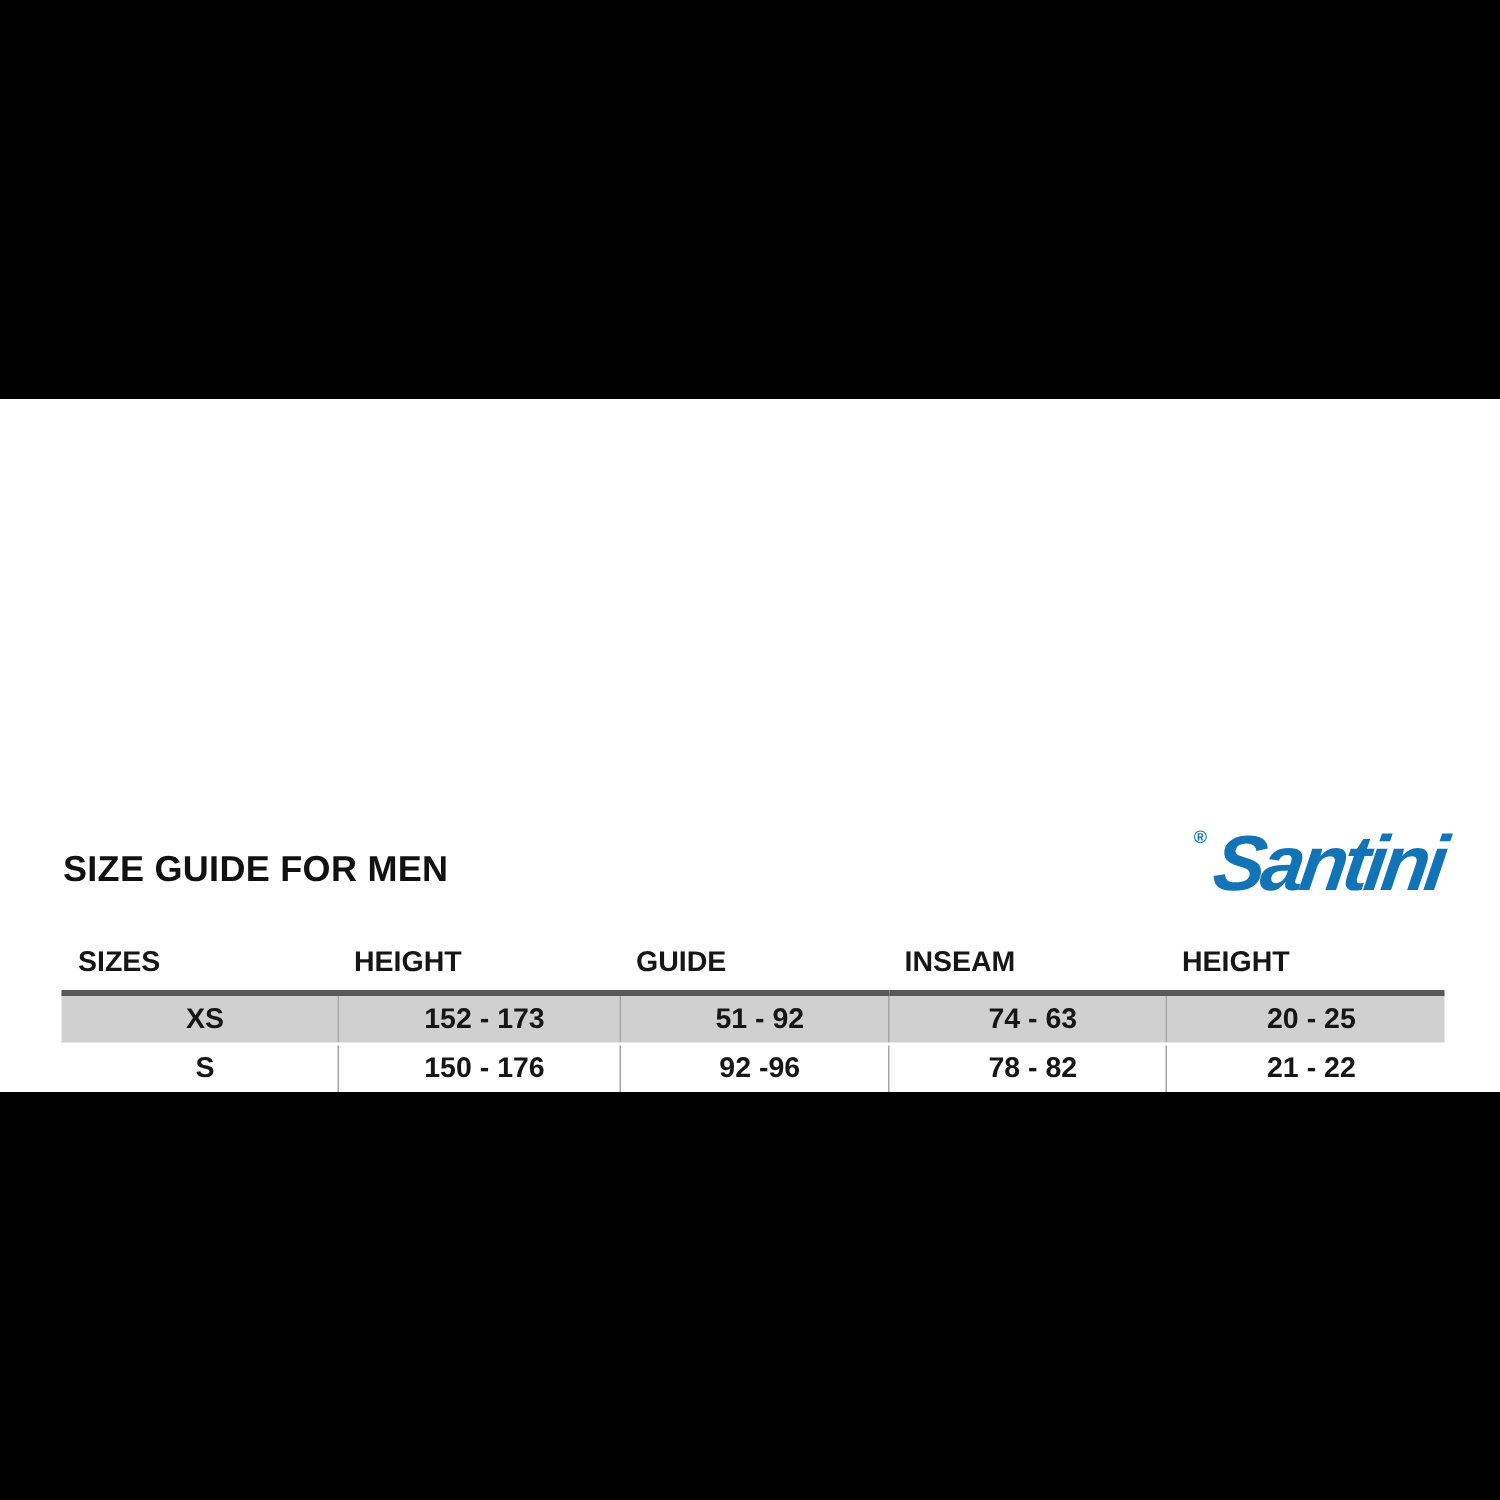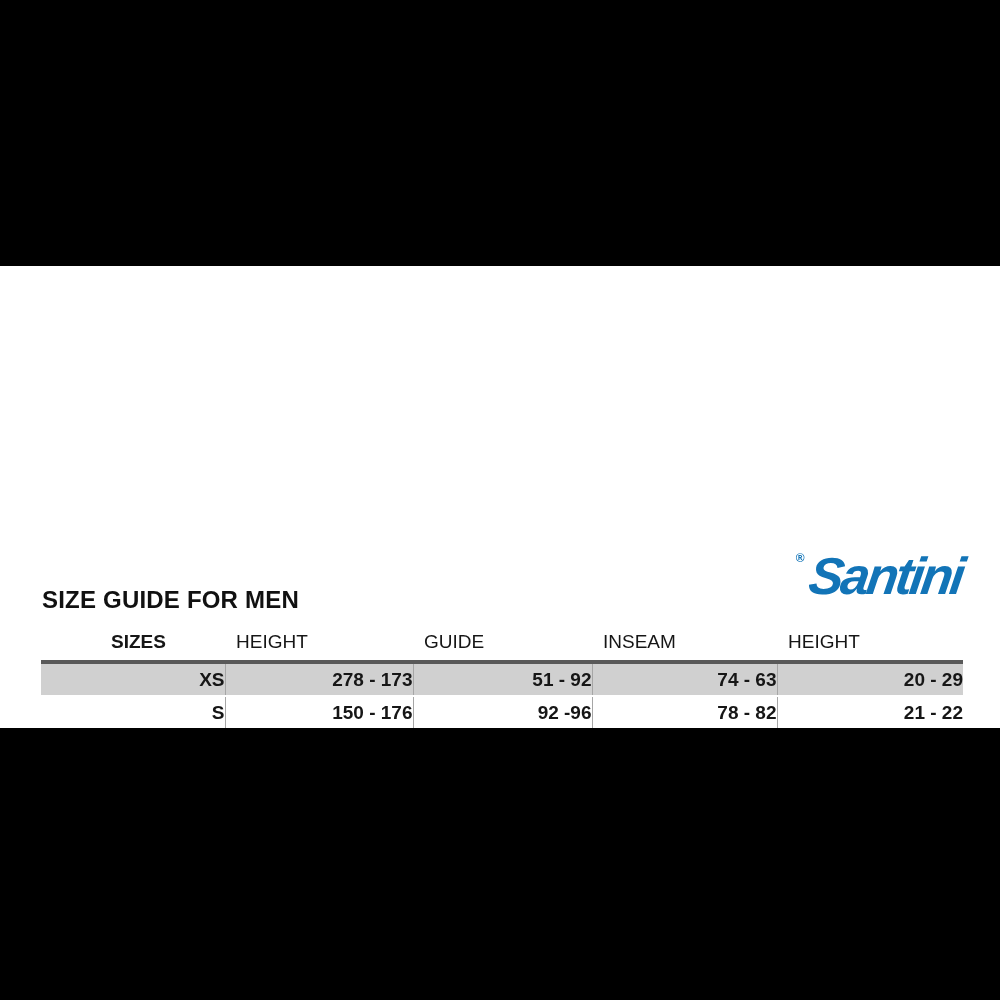--- a/index.html
+++ b/index.html
@@ -12,21 +12,21 @@
   }
   .canvas { position: relative; width: 1000px; height: 1000px; background:#fff; }
 
   .bar { position: absolute; left: 0; width: 1000px; background: #000; }
   .bar.top { top: 0; height: 266px; }
   .bar.bottom { top: 728px; height: 272px; }
 
   .content { position: absolute; top: 266px; left: 0; width: 1000px; height: 462px; background: #fff; }
 
   .page-title {
-    position: absolute; left: 42px; top: 320px;
+    position: absolute; left: 42px; top: 300px;
     font-size: 24px; font-weight: bold; letter-spacing: 0.2px;
     color: #111;
   }
 
   .logo {
     position: absolute; top: 286px; right: 42px;
     display: flex; align-items: flex-start;
     color: var(--brand-blue, #1274b7);
   }
   .logo .reg {
@@ -39,28 +39,28 @@
     transform: skewX(-8deg);
     transform-origin: bottom left;
   }
 
   table.size-table {
     position: absolute; left: 41px; top: 358px;
     width: 922px;
     border-collapse: collapse; table-layout: fixed;
   }
   .size-table th {
-    text-align: left; font-weight: normal;
+    text-align: left; font-weight: bold;
     font-size: 19px; color: #161616;
     padding: 7px 0 7px 11px;
     border-bottom: 4px solid #595959;
   }
-  .size-table th:first-child { font-weight: bold; text-align: center; }
+  .size-table th:first-child { font-weight: bold; }
   .size-table td {
-    text-align: right; font-weight: bold;
+    text-align: center; font-weight: bold;
     font-size: 19px; color: #161616;
     padding: 5px 0 4px 8px;
     border-left: 1px solid #a6a6a6;
     border-bottom: 2px solid #ffffff;
     height: 31px;
   }
   .size-table td:first-child { border-left: none; }
   .size-table tbody tr:nth-child(odd) td { background: #d0d0d0; }
   .size-table tbody tr:last-child td { border-bottom: 1px solid #a9a9a9; }
 
@@ -98,24 +98,24 @@
           <th>SIZES</th>
           <th>HEIGHT</th>
           <th>GUIDE</th>
           <th>INSEAM</th>
           <th>HEIGHT</th>
         </tr>
       </thead>
       <tbody>
         <tr>
           <td>XS</td>
-          <td>278 - 173</td>
+          <td>152 - 173</td>
           <td>51 - 92</td>
           <td>74 - 63</td>
-          <td>20 - 29</td>
+          <td>20 - 25</td>
         </tr>
         <tr>
           <td>S</td>
           <td>150 - 176</td>
           <td>92 -96</td>
           <td>78 - 82</td>
           <td>21 - 22</td>
         </tr>
         <tr>
           <td>M</td>

